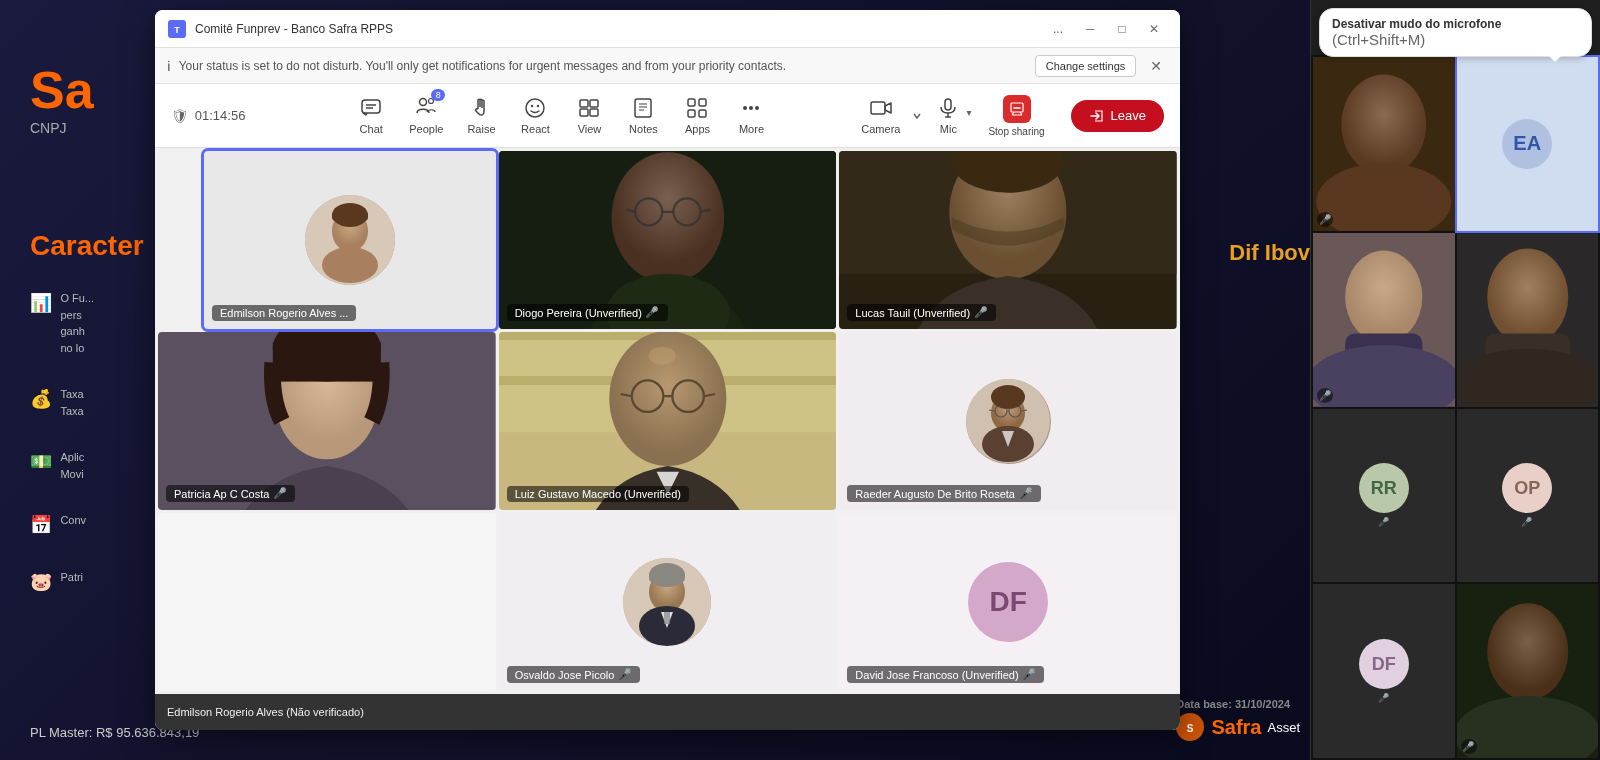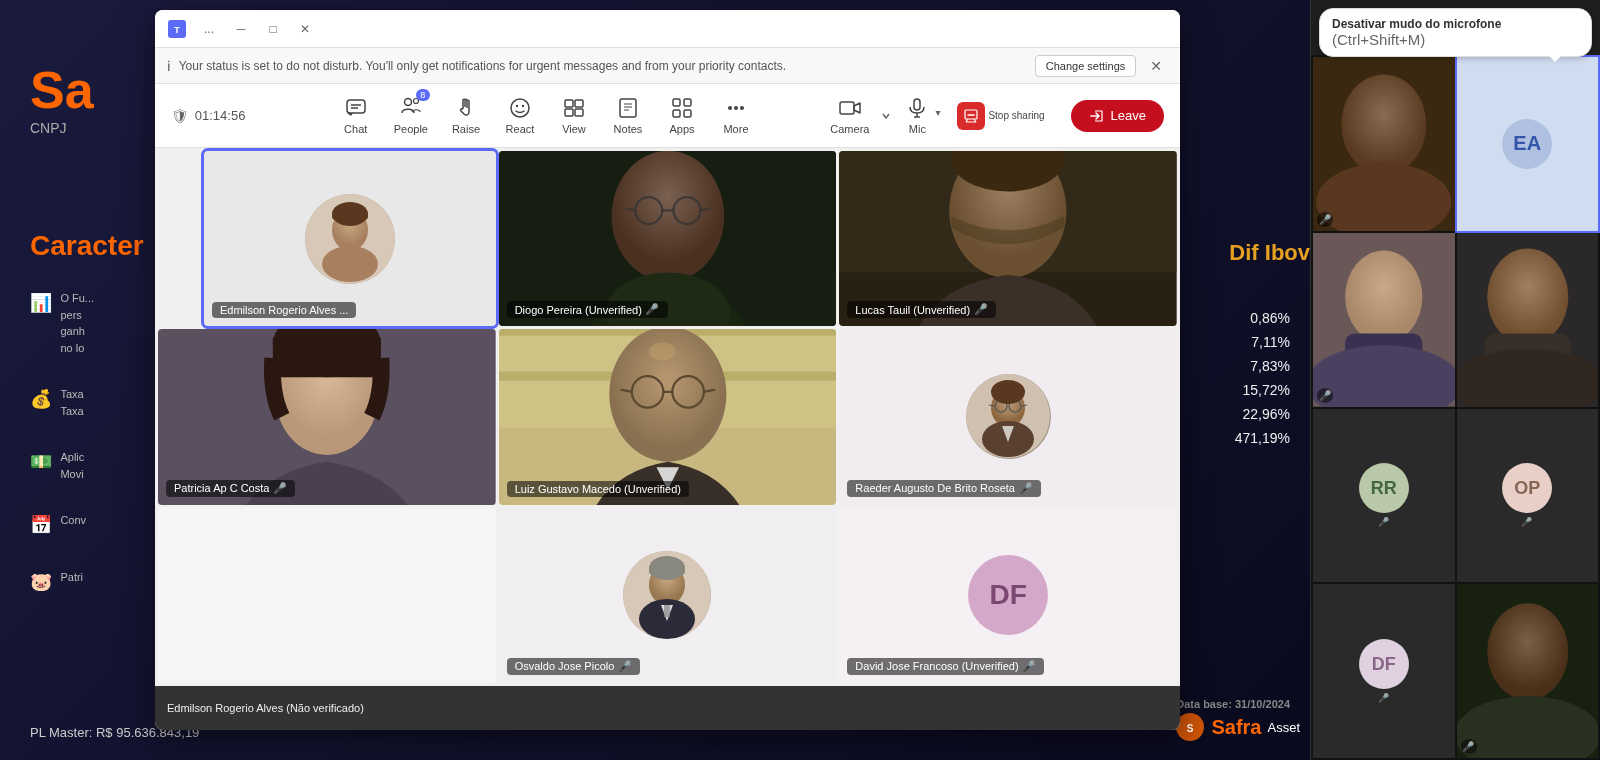--- a/index.html
+++ b/index.html
@@ -357,20 +357,21 @@
       border-radius: 0 6px 6px 0;
       color: #666;
       font-size: 10px;
       height: 52px;
       display: flex;
       align-items: center;
     }
 
     .stop-sharing-btn {
       display: flex;
+      flex-direction: column;
       align-items: center;
       gap: 3px;
       padding: 6px 10px;
       background: transparent;
       border: none;
       cursor: pointer;
       border-radius: 6px;
       min-width: 60px;
     }
 
@@ -462,21 +463,21 @@
     }
 
     
     .edmilson-cell {
       background: #e8e8ea;
       margin-left: 46px;
     }
 
     
     .status-bar {
-      height: 44px;
+      height: 36px;
       background: #333;
       display: flex;
       align-items: center;
       padding: 0 12px;
       flex-shrink: 0;
     }
 
     .status-text {
       color: #eee;
       font-size: 11px;
@@ -523,28 +524,20 @@
       <div class="bg-icon">🐷</div>
       <div class="bg-text">Patri</div>
     </div>
   </div>
 
   <div class="bg-bottom">
     <div class="bg-bottom-text">PL Master: R$ 95.636.843,19</div>
   </div>
 
   <div style="position:absolute; right:0; top:240px; color:#e8a020; font-size:22px; font-weight:bold;">Dif Ibov</div>
-  <div style="position:absolute; right:20px; top:310px; color:#eee; font-size:14px; text-align:right;">
-    <div>0,86%</div>
-    <div style="margin-top:8px;">7,11%</div>
-    <div style="margin-top:8px;">7,83%</div>
-    <div style="margin-top:8px;">15,72%</div>
-    <div style="margin-top:8px;">22,96%</div>
-    <div style="margin-top:8px;">471,19%</div>
-  </div>
   <div style="position:absolute; bottom:50px; right:20px; color:#888; font-size:11px;font-weight:bold;">Data base: 31/10/2024</div>
 
   <div style="position:absolute; bottom:18px; right:10px; display:flex; align-items:center; gap:6px;">
     <svg width="30" height="30" viewBox="0 0 30 30">
         <circle cx="15" cy="15" r="14" fill="#ff6600" opacity="0.8"></circle>
         <text x="15" y="20" text-anchor="middle" font-size="10" fill="#fff" font-weight="bold">S</text>
       </svg>
     <span style="color:#ff6600; font-size:20px; font-weight:bold;">Safra</span>
     <span style="color:#fff; font-size:13px;">Asset</span>
   </div>
@@ -650,20 +643,21 @@
 
 <div class="teams-window">
 
   <div class="title-bar">
     <div class="title-bar-icon">
       <svg width="18" height="18" viewBox="0 0 18 18">
         <rect width="18" height="18" rx="3" fill="#5b6af7"></rect>
         <text x="9" y="13" text-anchor="middle" font-size="9" fill="#fff" font-weight="bold">T</text>
       </svg>
     </div>
+    <div class="title-text">Comitê Funprev - Banco Safra RPPS</div>
     <div class="title-controls">
       <button class="title-btn">...</button>
       <button class="title-btn">─</button>
       <button class="title-btn">□</button>
       <button class="title-btn close">✕</button>
     </div>
   </div>
 
   <div class="notif-bar">
     <span class="notif-icon">ℹ</span>

